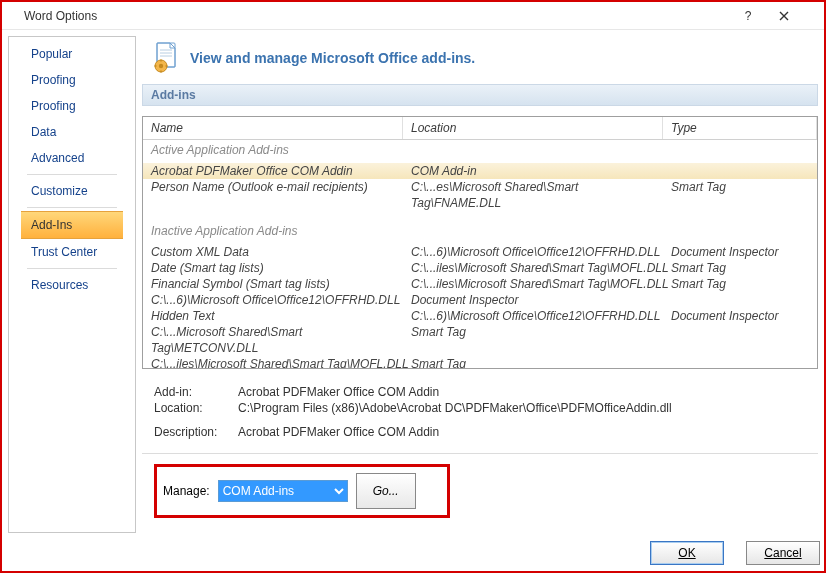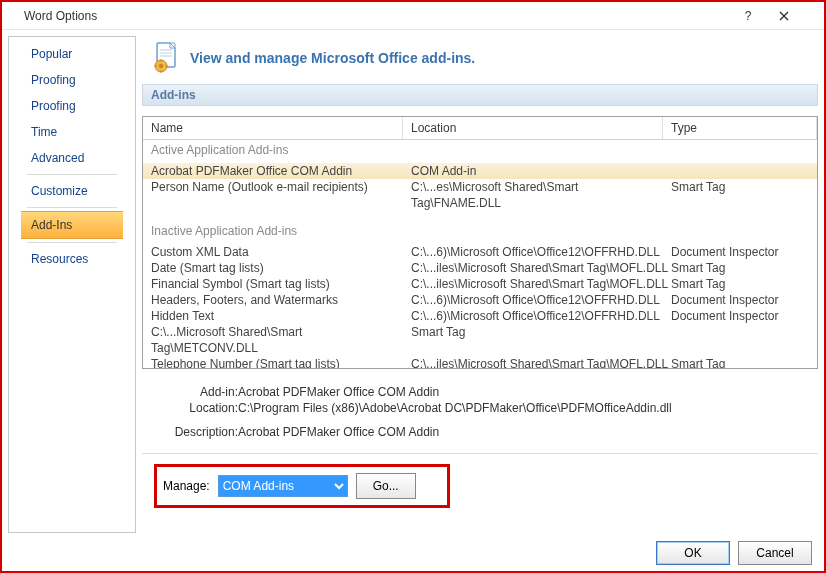--- a/index.html
+++ b/index.html
@@ -14,42 +14,42 @@
   
   .sidebar { width: 128px; border: 1px solid #c7c7c7; margin: 6px 0 0 6px; background: #fff; padding: 4px 12px; height: 497px; }
   .side-item { font-size: 12px; color: #15428b; padding: 6px 10px; cursor: pointer; }
   .side-sep { height: 1px; background: #dbdbdb; margin: 3px 6px; }
   .side-item.selected { background: linear-gradient(#ffd77a,#ffb13d); border-top: 1px solid #e6a23c; border-bottom: 1px solid #e6a23c; color: #333; font-weight: 400; }
   
   .main { flex: 1; margin: 6px 6px 0 6px; position: relative; }
   .banner { display: flex; align-items: center; gap: 10px; padding: 6px 0 10px 10px; }
   .banner .text { color: #3b73af; font-size: 14px; font-weight: 600; }
   .section-head { background: linear-gradient(#eaf1f8,#d6e3ef); border: 1px solid #cbd8e6; padding: 3px 8px; font-size: 12px; color: #5a7aa2; font-weight: 600; margin: 0 0 10px 0; }
-  .listbox { border: 1px solid #9f9f9f; height: 253px; overflow: hidden; font-size: 12px; color: #444; margin-bottom: 16px; }
+  .listbox { border: 1px solid #9f9f9f; height: 253px; overflow: hidden; font-size: 12px; color: #444; margin-bottom: 16px; font-style: italic; }
   .listbox .head { display: flex; border-bottom: 1px solid #d0d0d0; background: #fff; }
   .listbox .head div { padding: 4px 8px; border-right: 1px solid #e0e0e0; color: #3b3b3b; font-weight: 400; }
   .col-name { width: 260px; }
   .col-loc { width: 260px; }
   .col-type { flex: 1; }
   .group-label { color: #8a8a8a; padding: 3px 8px 6px 8px; }
   .row { display: flex; padding: 0 8px; line-height: 16px; }
   .row div:first-child { width: 260px; }
   .row div:nth-child(2) { width: 260px; }
   .row div:nth-child(3) { flex: 1; }
   .row.sel { background: linear-gradient(#fbf2db,#f6e6bb); }
   .details { font-size: 12px; color: #333; margin: 10px 12px 0 12px; }
-  .details .drow { display: flex; margin-bottom: 2px; text-align: right; }
+  .details .drow { display: flex; margin-bottom: 2px; }
   .details .drow .lbl { width: 84px; }
   .sep-line { height: 1px; background: #dcdcdc; margin: 14px 0 10px 0; }
   .manage-row { display: flex; align-items: center; gap: 8px; margin: 0 12px; font-size: 12px; padding: 6px; border: 3px solid #d40000; width: 296px; }
   .manage-row select { width: 130px; height: 22px; font-size: 12px; background: #3399ff; color: #fff; border: 1px solid #5a9bd5; }
   .manage-row select option { background: #fff; color: #000; }
-  .go-btn { width: 60px; height: 26px; font-size: 12px; border: 1px solid #888; background: linear-gradient(#fff,#e8e8e8); }
+  .go-btn { width: 60px; height: 36px; font-size: 12px; border: 1px solid #888; background: linear-gradient(#fff,#e8e8e8); font-style: italic; }
   
-  .footer { position: absolute; bottom: 6px; right: 12px; display: flex; gap: 8px; }
+  .footer { position: absolute; bottom: 6px; right: 4px; display: flex; gap: 22px; text-decoration: underline; }
   .footer button { width: 74px; height: 24px; font-size: 12px; border: 1px solid #888; background: linear-gradient(#fff,#e6e6e6); }
   .footer button.primary { border: 1px solid #3a76c4; box-shadow: 0 0 0 1px #a8cdf0 inset; }
   svg { display: block; }
 </style>
 </head>
 <body>
 
 <div class="titlebar">
   <span class="title">Word Options</span>
   <span class="spacer"></span>
@@ -59,26 +59,27 @@
         <path d="M1 1 L9 9 M9 1 L1 9" stroke="#333" stroke-width="1.4"></path>
       </svg>
   </span>
 </div>
 
 <div class="content">
   <div class="sidebar">
     <div class="side-item">Popular</div>
     <div class="side-item">Proofing</div>
     <div class="side-item">Proofing</div>
-    <div class="side-item">Time</div>
+    <div class="side-item">Data</div>
     <div class="side-item">Advanced</div>
     <div class="side-sep"></div>
     <div class="side-item">Customize</div>
     <div class="side-sep"></div>
     <div class="side-item selected">Add-Ins</div>
+    <div class="side-item">Trust Center</div>
     <div class="side-sep"></div>
     <div class="side-item">Resources</div>
   </div>
 
   <div class="main">
     <div class="banner">
       <span>
         <svg width="28" height="32" viewBox="0 0 28 32">
           <rect x="5" y="1" width="18" height="24" rx="1" fill="#fff" stroke="#6ea0d0"></rect>
           <path d="M5 1 h13 l5 5 v19 h-18 z" fill="none" stroke="#6ea0d0"></path>
@@ -128,35 +129,33 @@
           <div>Date (Smart tag lists)</div>
           <div>C:\...iles\Microsoft Shared\Smart Tag\MOFL.DLL</div>
           <div>Smart Tag</div>
         </div>
       <div class="row">
           <div>Financial Symbol (Smart tag lists)</div>
           <div>C:\...iles\Microsoft Shared\Smart Tag\MOFL.DLL</div>
           <div>Smart Tag</div>
         </div>
       <div class="row">
-          <div>Headers, Footers, and Watermarks</div>
           <div>C:\...6)\Microsoft Office\Office12\OFFRHD.DLL</div>
           <div>Document Inspector</div>
         </div>
       <div class="row">
           <div>Hidden Text</div>
           <div>C:\...6)\Microsoft Office\Office12\OFFRHD.DLL</div>
           <div>Document Inspector</div>
         </div>
       <div class="row">
           <div>C:\...Microsoft Shared\Smart Tag\METCONV.DLL</div>
           <div>Smart Tag</div>
         </div>
       <div class="row">
-          <div>Telephone Number (Smart tag lists)</div>
           <div>C:\...iles\Microsoft Shared\Smart Tag\MOFL.DLL</div>
           <div>Smart Tag</div>
         </div>
       <div class="row">
           <div>Time (Smart tag lists)</div>
           <div>C:\...iles\Microsoft Shared\Smart Tag\MOFL.DLL</div>
           <div>Smart Tag</div>
         </div>
     </div>
 

